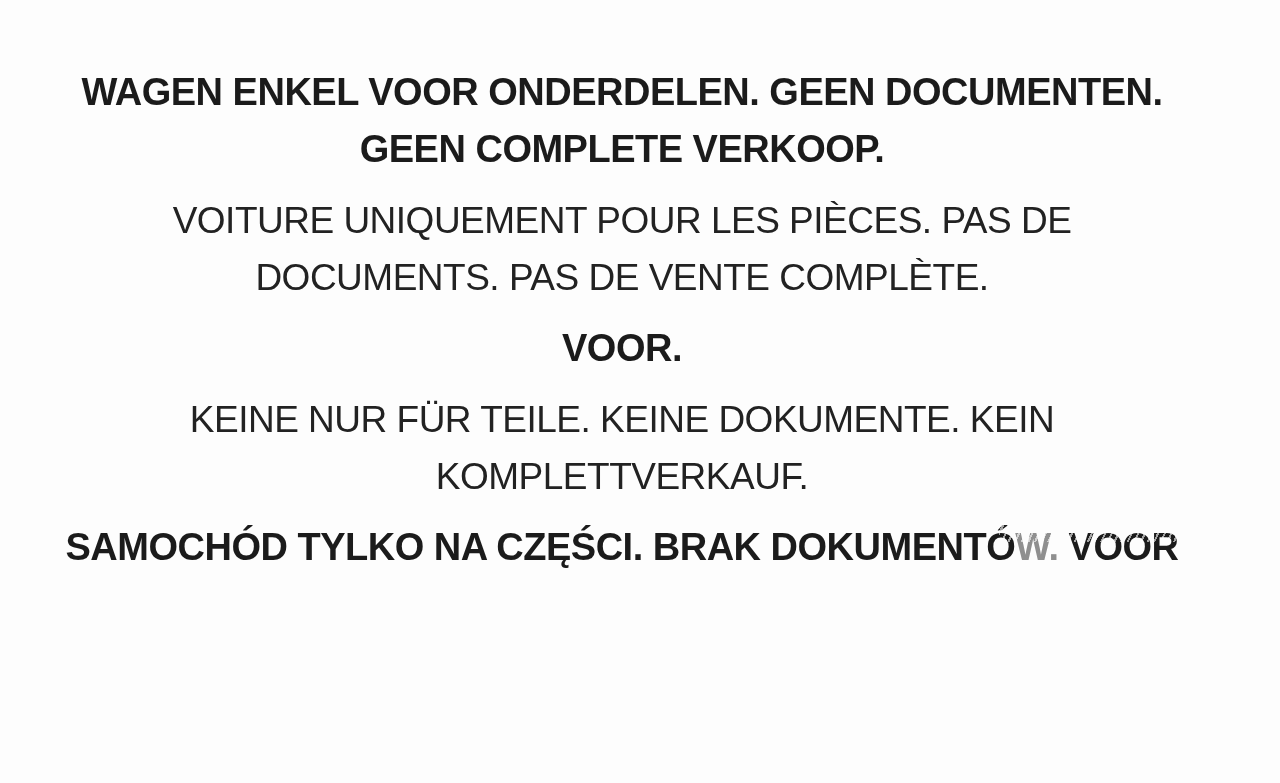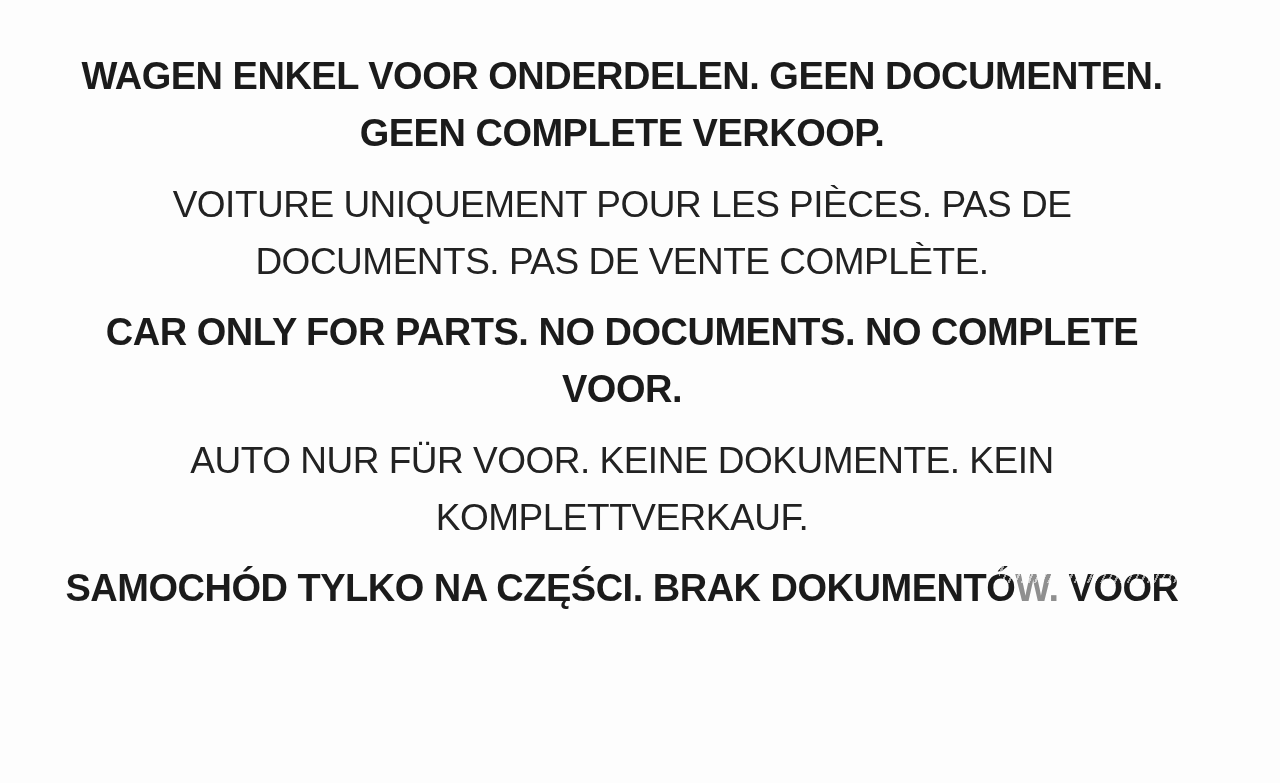--- a/index.html
+++ b/index.html
@@ -11,21 +11,21 @@
   }
   body {
     background: #fdfdfd;
     color: #1b1b1b;
     font-family: "Liberation Sans", sans-serif;
   }
   .doc {
     box-sizing: border-box;
     width: 1244px;
     height: 783px;
-    padding-top: 48px;
+    padding-top: 64px;
     text-align: center;
   }
   .block {
     margin: 0 0 14px 0;
   }
   .line {
     line-height: 57px;
     white-space: nowrap;
     letter-spacing: -0.5px;
   }
@@ -70,26 +70,25 @@
     <div class="line">WAGEN ENKEL VOOR ONDERDELEN. GEEN DOCUMENTEN.</div>
     <div class="line">GEEN COMPLETE VERKOOP.</div>
   </section>
 
   <section class="block regular">
     <div class="line">VOITURE UNIQUEMENT POUR LES PIÈCES. PAS DE</div>
     <div class="line">DOCUMENTS. PAS DE VENTE COMPLÈTE.</div>
   </section>
 
   <section class="block bold">
-    <div class="line">CAR ONLY FOR PARTS. NO DOCUMENTS. NO COMPLETE</div>
     <div class="line">VOOR.</div>
   </section>
 
   <section class="block regular">
-    <div class="line">AUTO NUR FÜR VOOR. KEINE DOKUMENTE. KEIN</div>
+    <div class="line">KEINE NUR FÜR TEILE. KEINE DOKUMENTE. KEIN</div>
     <div class="line">KOMPLETTVERKAUF.</div>
   </section>
 
   <section class="block bold">
     <div class="line"><span>SAMOCHÓD TYLKO NA CZĘŚCI. BRAK DOKUMENTÓ</span><span class="wm-zone"><span class="wm-gray">W.</span><span> VOOR</span></span></div>
   </section>
 
 </div>
 
 </body></html>

